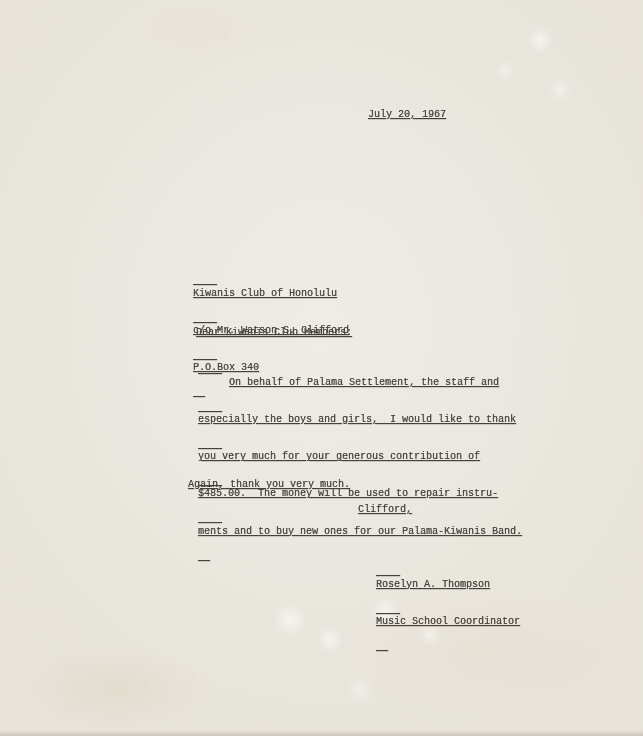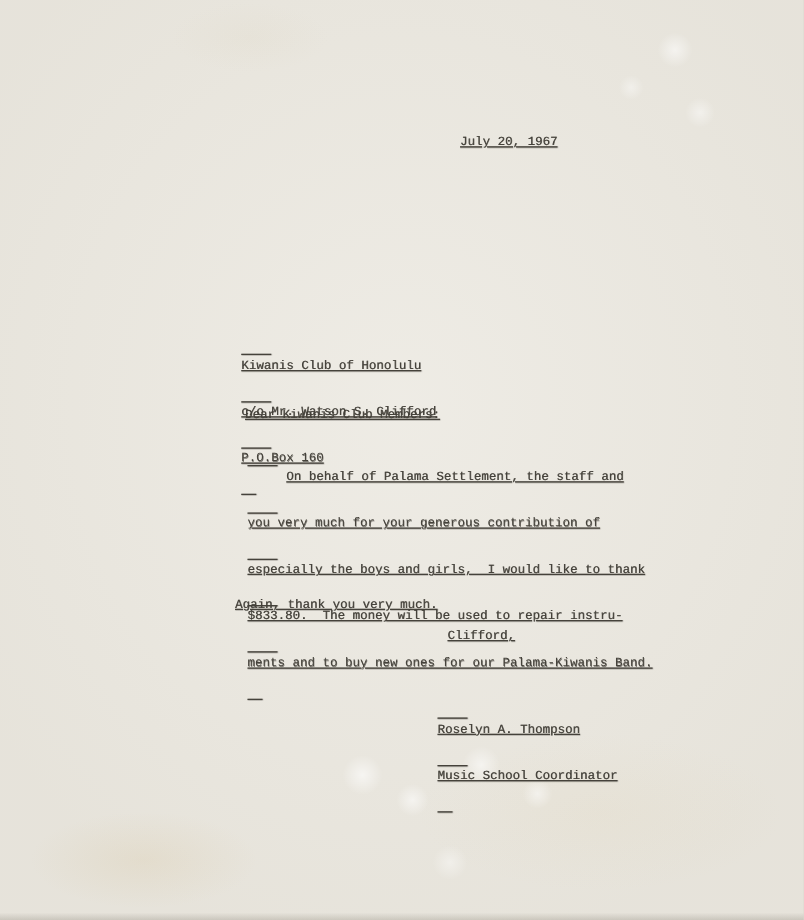--- a/index.html
+++ b/index.html
@@ -49,42 +49,42 @@
   .line { white-space: pre; }
   .indent { padding-left: 31px; }
 
   .date        { left: 368px; top: 109px; }
   .recipient   { left: 157px; top: 263px; margin-left: 36px; }
   .salutation  { left: 168px; top: 327px; margin-left: 28px; }
   .para1       { left: 157px; top: 352px; margin-left: 41px; }
   .para2       { left: 157px; top: 430px; }
   .closing     { left: 188px; top: 479px; }
   .valediction { left: 358px; top: 504px; }
-  .signature   { left: 350px; top: 554px; }
+  .signature   { left: 376px; top: 554px; }
 </style>
 </head>
 <body>
 
 <div class="paper">
 
   <div class="txt date">July 20, 1967</div>
 
   <div class="txt recipient">
     <div class="line">Kiwanis Club of Honolulu</div>
     <div class="line">c/o Mr. Watson S. Clifford</div>
-    <div class="line">P.O.Box 160</div>
+    <div class="line">P.O.Box 340</div>
   </div>
 
   <div class="txt salutation">Dear Kiwanis Club Members:</div>
 
   <div class="txt para1">
     <div class="line indent">On behalf of Palama Settlement, the staff and</div>
+    <div class="line">especially the boys and girls,  I would like to thank</div>
     <div class="line">you very much for your generous contribution of</div>
-    <div class="line">especially the boys and girls,  I would like to thank</div>
-    <div class="line">$833.80.  The money will be used to repair instru-</div>
+    <div class="line">$485.00.  The money will be used to repair instru-</div>
     <div class="line">ments and to buy new ones for our Palama-Kiwanis Band.</div>
   </div>
 
 
   <div class="txt closing">Again, thank you very much.</div>
 
   <div class="txt valediction">Clifford,</div>
 
   <div class="txt signature">
     <div class="line">Roselyn A. Thompson</div>

